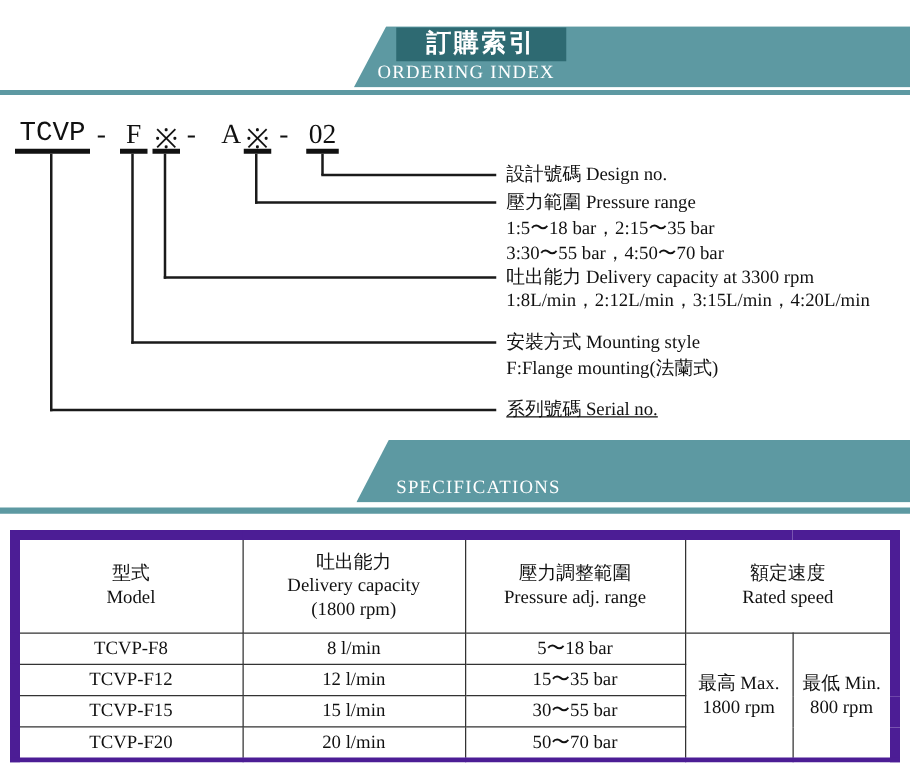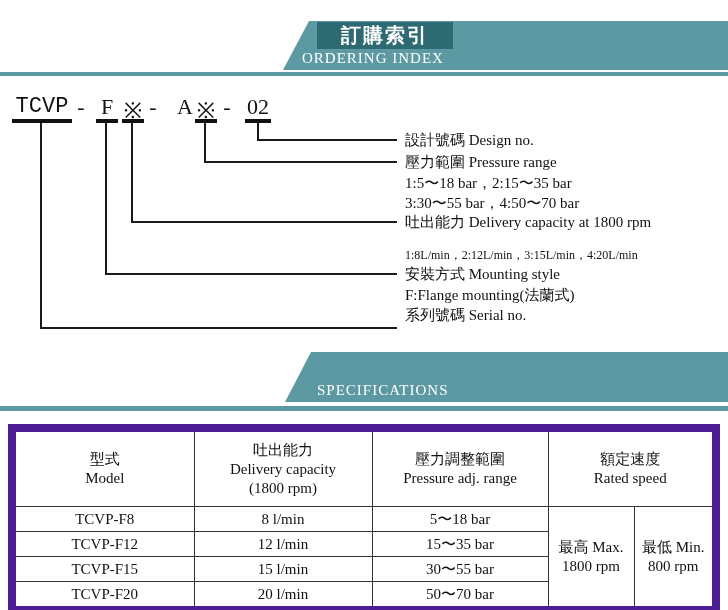--- a/index.html
+++ b/index.html
@@ -78,27 +78,27 @@
   <div class="hline" style="left:105px;top:273px;width:292px;"></div>
   <div class="vline" style="left:40px;top:123px;height:206px;"></div>
   <div class="hline" style="left:40px;top:327px;width:357px;"></div>
 
   <div class="callout" style="top:130px;">設計號碼 Design no.</div>
 
   <div class="callout" style="top:152px;">壓力範圍 Pressure range</div>
   <div class="callout" style="top:173px;">1:5〜18 bar，2:15〜35 bar</div>
   <div class="callout" style="top:193px;">3:30〜55 bar，4:50〜70 bar</div>
 
-  <div class="callout" style="top:212px;">吐出能力 Delivery capacity at 1800 rpm</div>
-  <div class="callout" style="top:245px;font-size:12px;">1:8L/min，2:12L/min，3:15L/min，4:20L/min</div>
+  <div class="callout" style="top:212px;">吐出能力 Delivery capacity at 3300 rpm</div>
+  <div class="callout" style="top:231px;font-size:15px;">1:8L/min，2:12L/min，3:15L/min，4:20L/min</div>
 
   <div class="callout" style="top:264px;">安裝方式 Mounting style</div>
   <div class="callout" style="top:285px;">F:Flange mounting(法蘭式)</div>
 
-  <div class="callout" style="top:305px;">系列號碼 Serial no.</div>
+  <div class="callout" style="top:318px;text-decoration:underline;">系列號碼 Serial no.</div>
 
   <div class="band band2">
     <div class="en">SPECIFICATIONS</div>
   </div>
   <div class="rule rule2"></div>
 
   <table class="specs">
     <colgroup>
       <col style="width:182px;">
         <col style="width:178px;">

